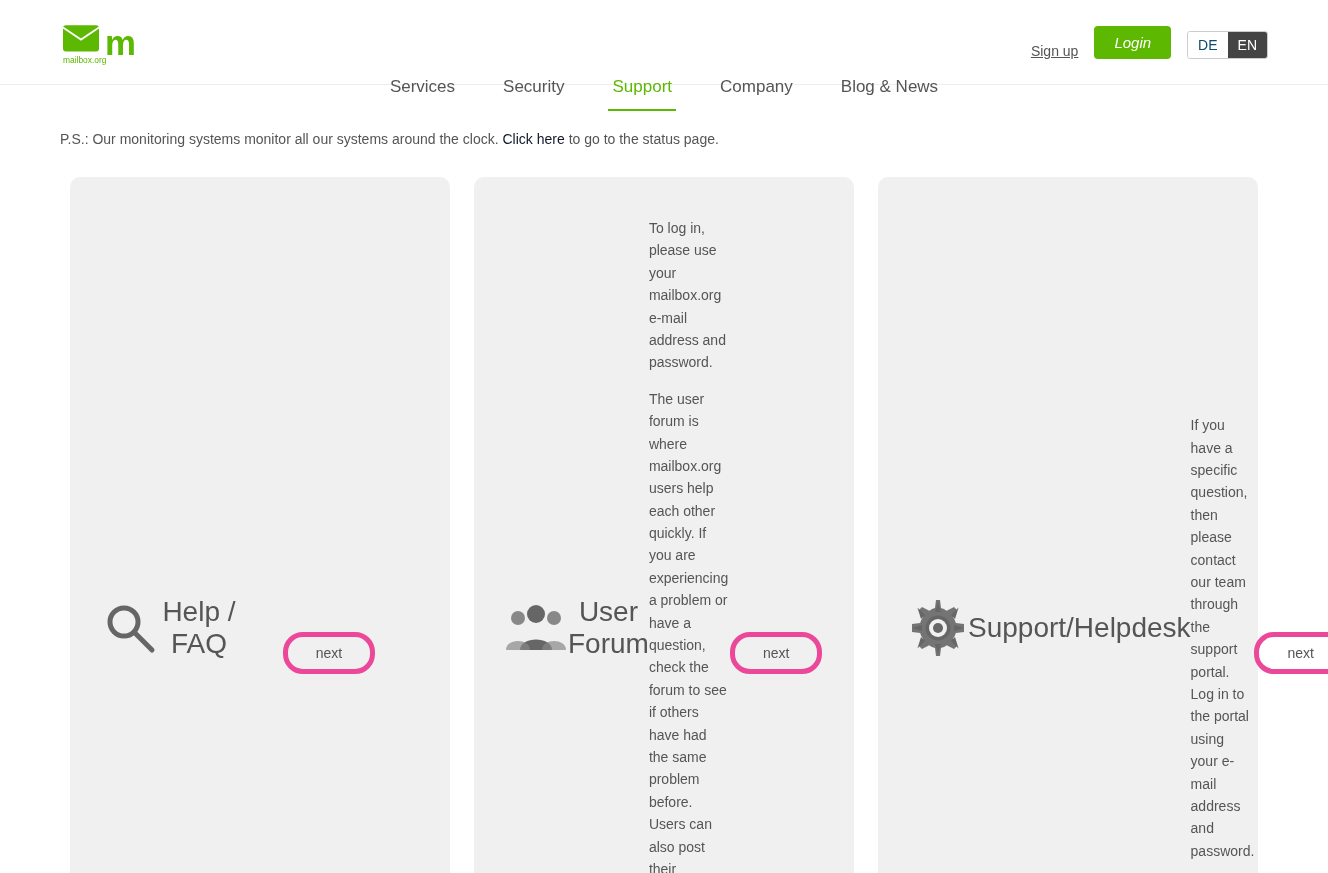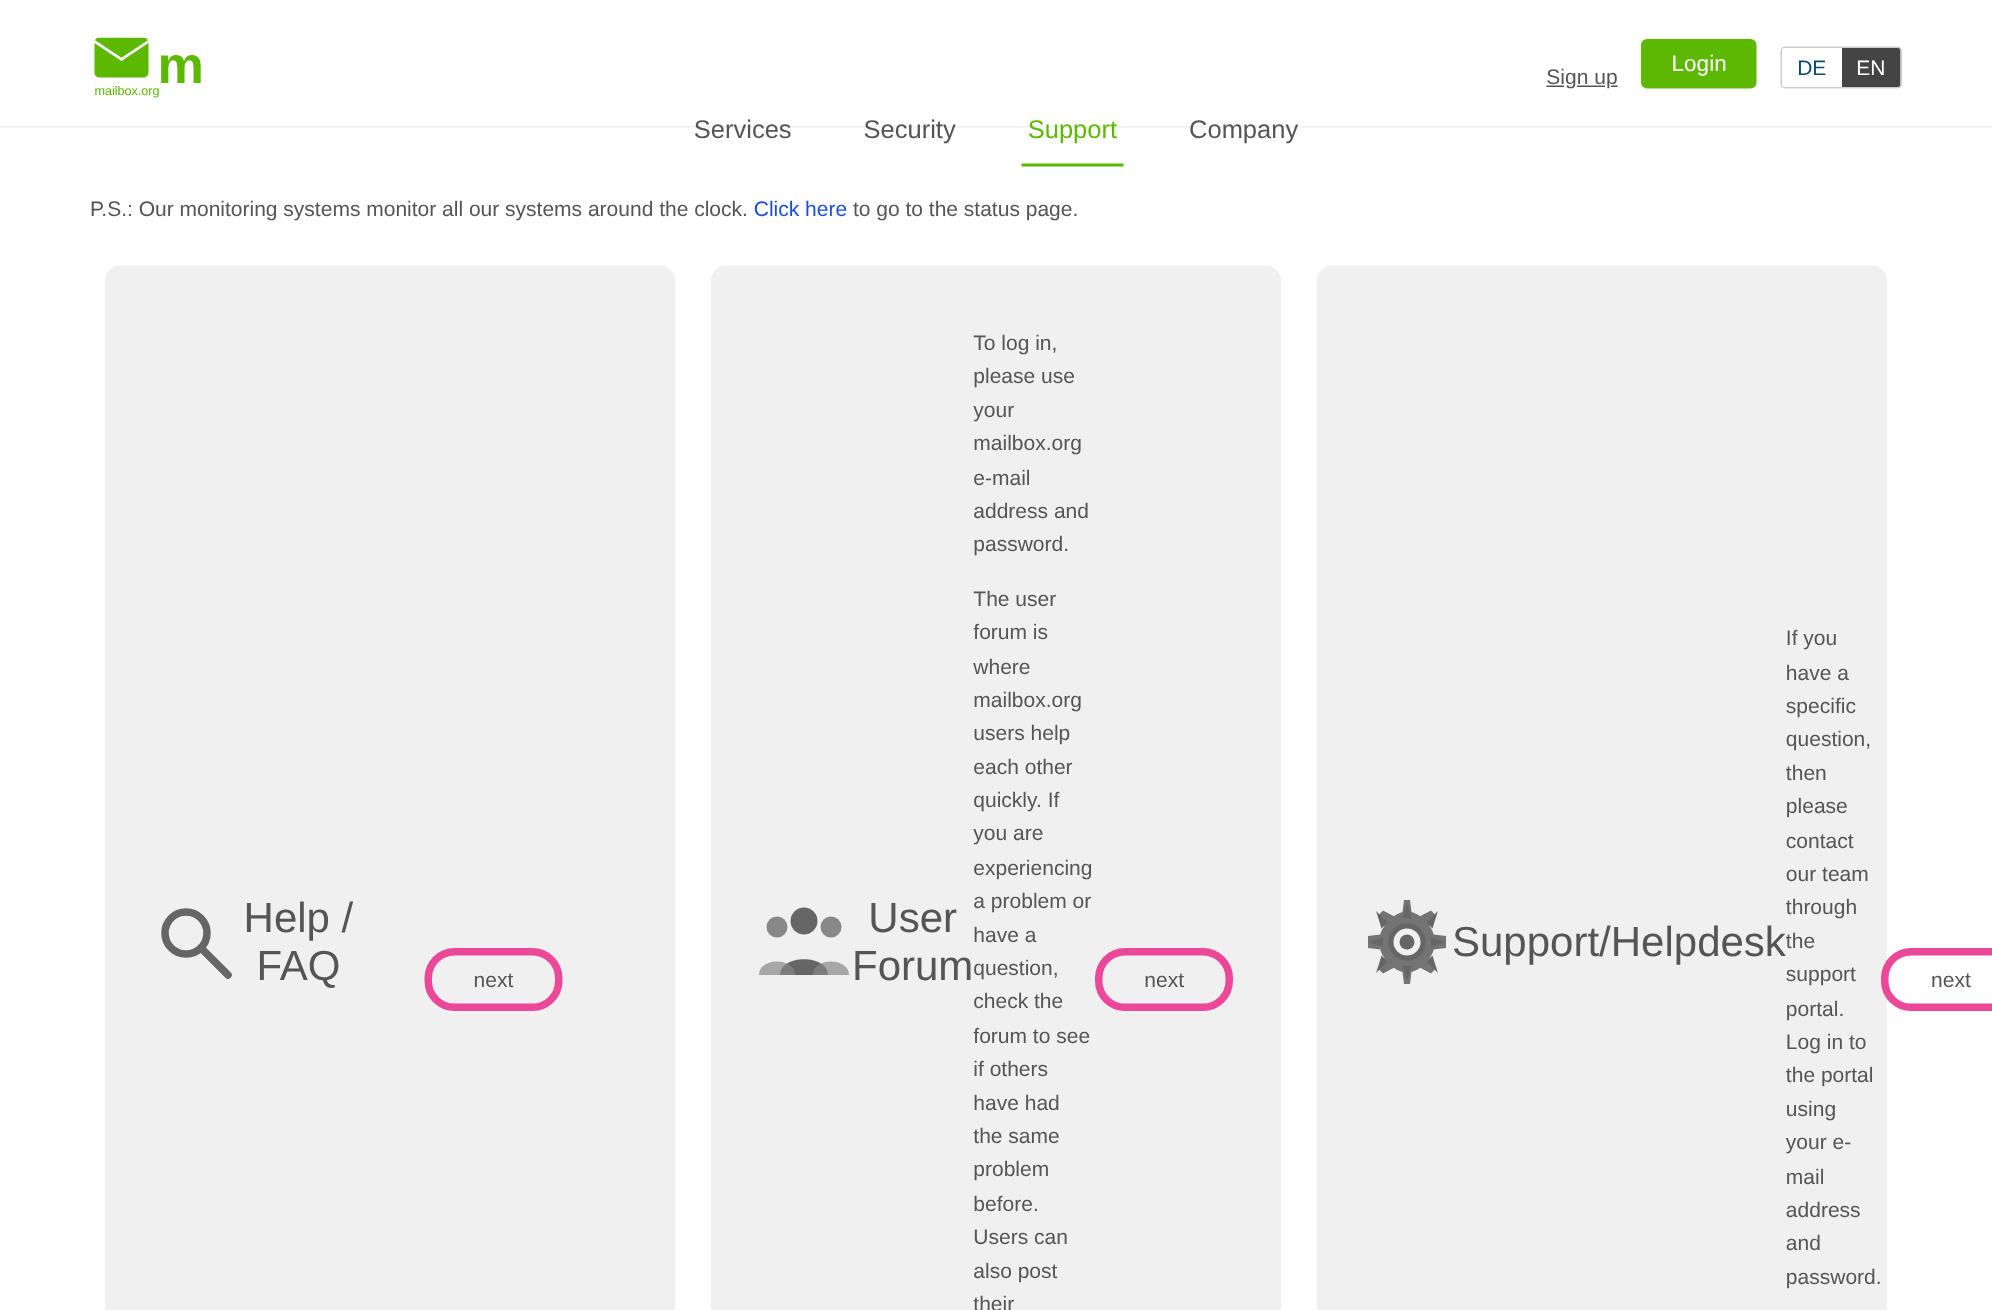--- a/index.html
+++ b/index.html
@@ -35,20 +35,21 @@
     }
     .login-btn {
       background: #5cb800;
       color: #fff;
       border: none;
       padding: 8px 20px;
       border-radius: 4px;
       font-size: 15px;
       cursor: pointer;
       font-weight: 500;
+      font-style: italic;
     }
     .lang-switcher {
       display: flex;
       border: 1px solid #ccc;
       border-radius: 3px;
       overflow: hidden;
       font-size: 14px;
     }
     .lang-btn {
       padding: 5px 10px;
@@ -181,25 +182,26 @@
       <button class="lang-btn active">EN</button>
     </div>
   </div>
 </div>
 
 <nav class="nav">
   <a class="nav-item">Services</a>
   <a class="nav-item">Security</a>
   <a class="nav-item active">Support</a>
   <a class="nav-item">Company</a>
+  <a class="nav-item">Blog &amp; News</a>
 </nav>
 
 <div class="notice">
   <span>P.S.: Our monitoring systems monitor all our systems around the clock.</span>
-  <a href="#" style="color: #1d4ed8;">Click here</a>
+  <a href="#" style="color: #0f172a;">Click here</a>
   <span>to go to the status page.</span>
 </div>
 
 <div class="cards">
 
   <div class="card">
     <div class="card-icon">
       <svg width="60" height="60" viewBox="0 0 60 60" xmlns="http://www.w3.org/2000/svg">
         <circle cx="24" cy="24" r="14" stroke="#666" stroke-width="5" fill="none"></circle>
         <line x1="34" y1="34" x2="52" y2="52" stroke="#666" stroke-width="5" stroke-linecap="round"></line>

